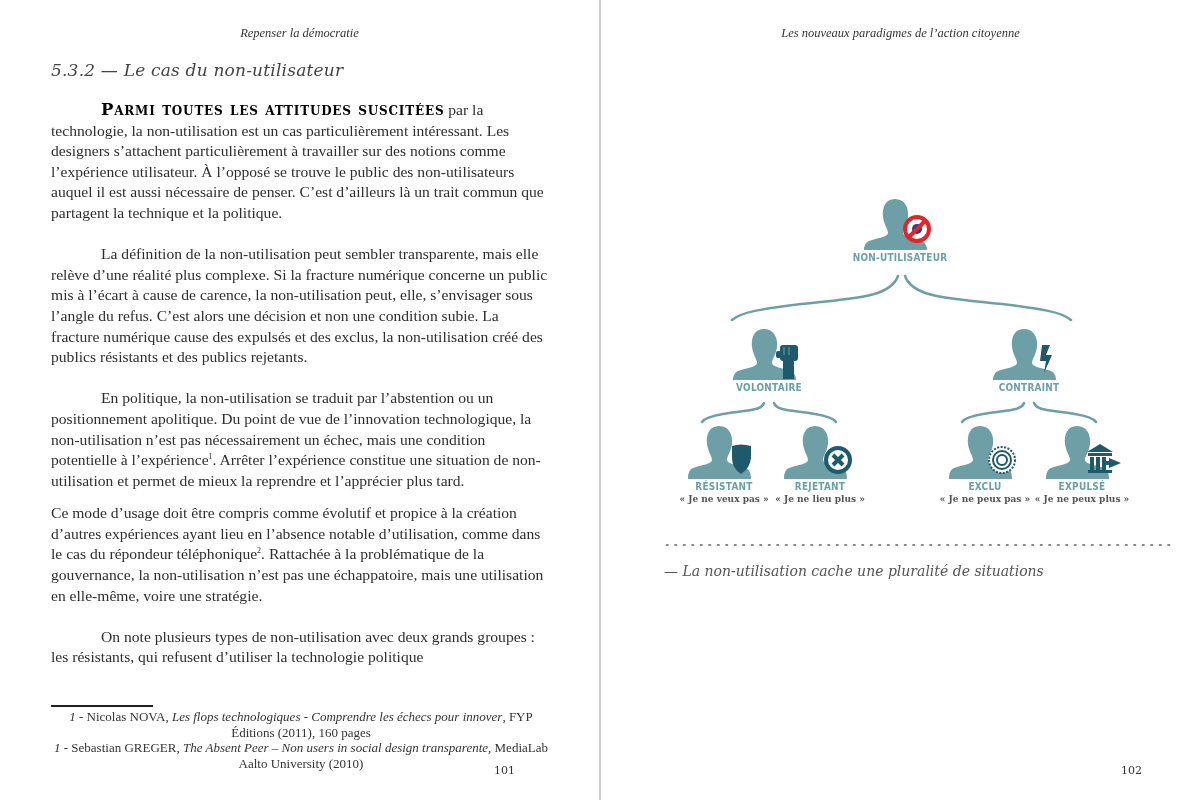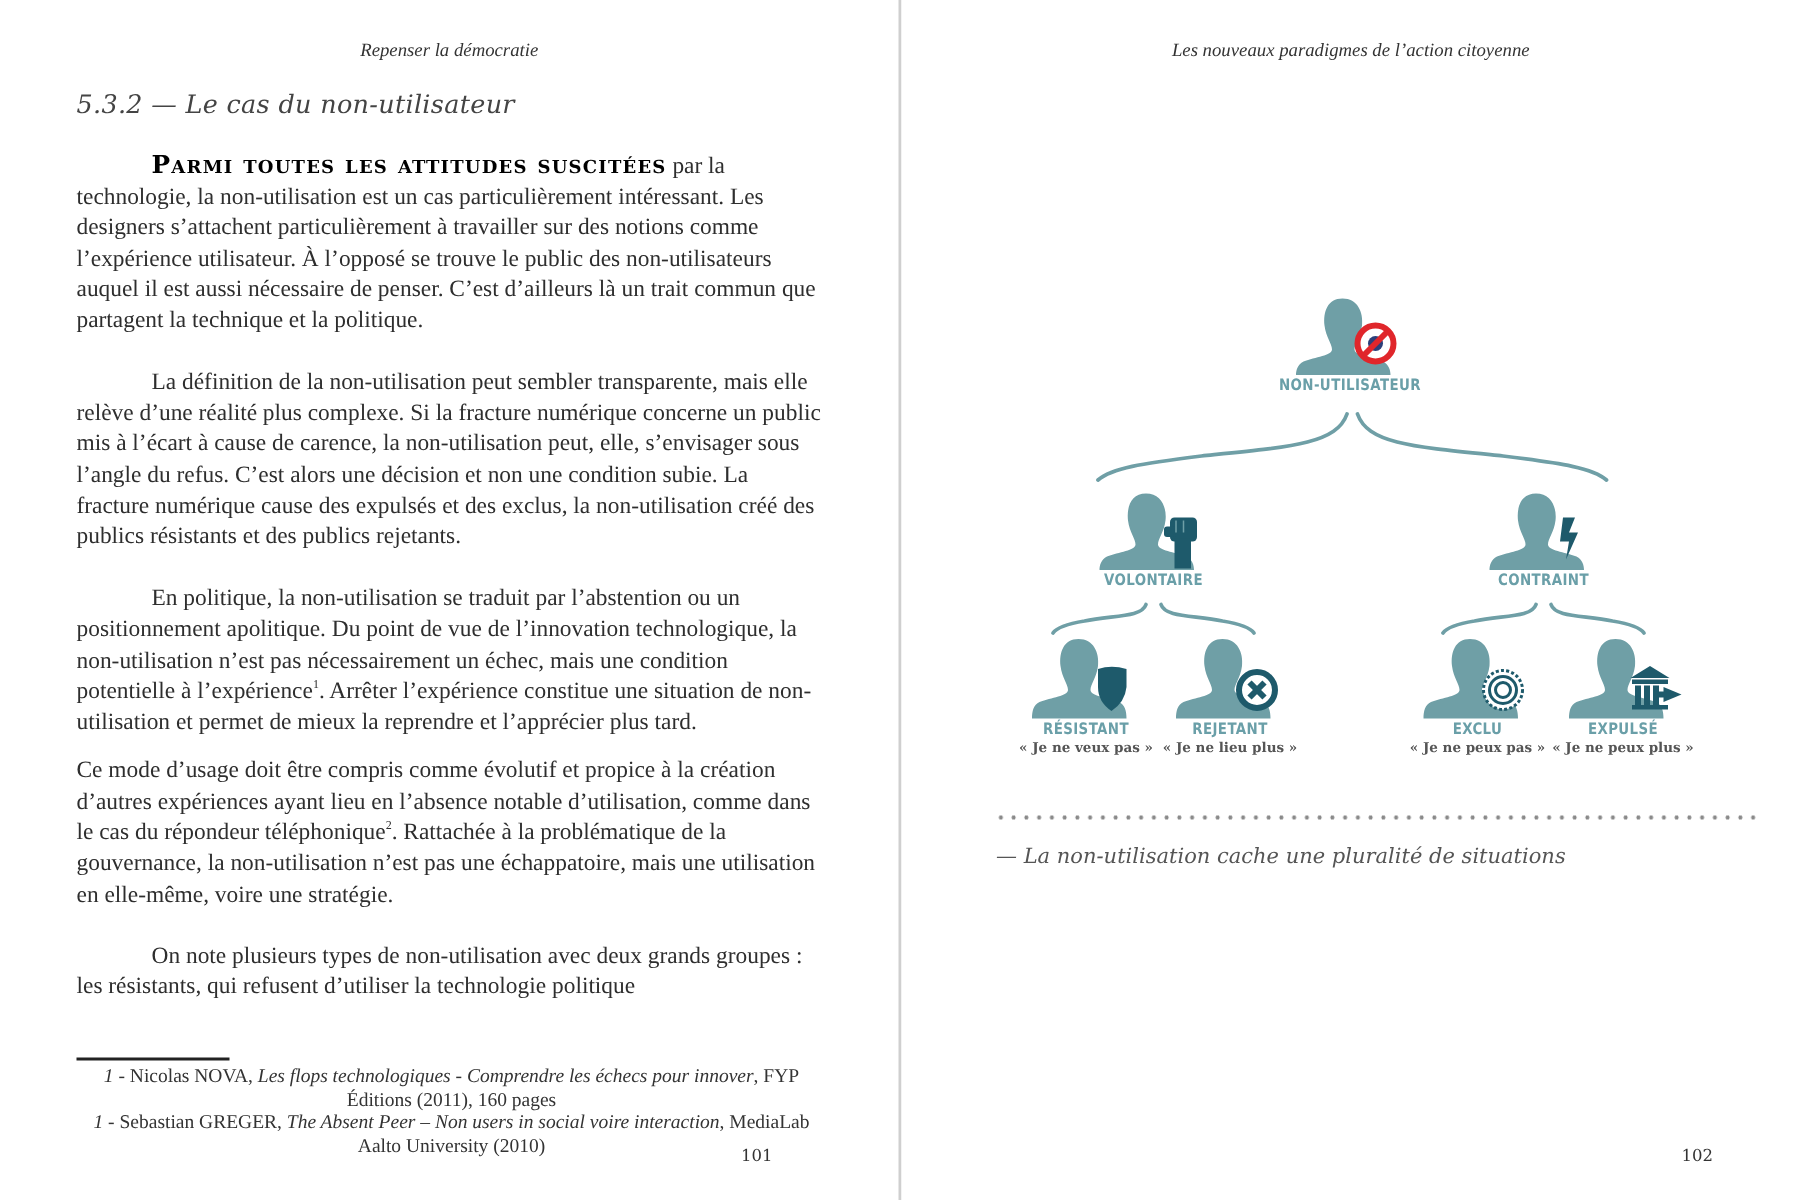--- a/index.html
+++ b/index.html
@@ -53,21 +53,21 @@
     <p class="indent"><span class="lead">Parmi toutes les attitudes suscitées</span><span> par la technologie, la non-utilisation est un cas particulièrement intéressant. Les designers s’attachent particulièrement à travailler sur des notions comme l’expérience utilisateur. À l’opposé se trouve le public des non-utilisateurs auquel il est aussi nécessaire de penser. C’est d’ailleurs là un trait commun que partagent la technique et la politique.</span></p>
     <p class="indent">La définition de la non-utilisation peut sembler transparente, mais elle relève d’une réalité plus complexe. Si la fracture numérique concerne un public mis à l’écart à cause de carence, la non-utilisation peut, elle, s’envisager sous l’angle du refus. C’est alors une décision et non une condition subie. La fracture numérique cause des expulsés et des exclus, la non-utilisation créé des publics résistants et des publics rejetants.</p>
     <p class="indent nomargin"><span>En politique, la non-utilisation se traduit par l’abstention ou un positionnement apolitique. Du point de vue de l’innovation technologique, la non-utilisation n’est pas nécessairement un échec, mais une condition potentielle à l’expérience</span><sup>1</sup><span>. Arrêter l’expérience constitue une situation de non-utilisation et permet de mieux la reprendre et l’apprécier plus tard.</span></p>
     <p class="cont"><span>Ce mode d’usage doit être compris comme évolutif et propice à la création d’autres expériences ayant lieu en l’absence notable d’utilisation, comme dans le cas du répondeur téléphonique</span><sup>2</sup><span>. Rattachée à la problématique de la gouvernance, la non-utilisation n’est pas une échappatoire, mais une utilisation en elle-même, voire une stratégie.</span></p>
     <p class="indent">On note plusieurs types de non-utilisation avec deux grands groupes : les résistants, qui refusent d’utiliser la technologie politique</p>
   </div>
 
   <div class="fn-rule"></div>
   <div class="footnotes">
     <div><span class="fn-num">1</span><span> - Nicolas NOVA, </span><span class="fn-title">Les flops technologiques - Comprendre les échecs pour innover</span><span>, FYP Éditions (2011), 160 pages</span></div>
-    <div><span class="fn-num">1</span><span> - Sebastian GREGER, </span><span class="fn-title">The Absent Peer – Non users in social voire interaction</span><span>, MediaLab Aalto University (2010)</span></div>
+    <div><span class="fn-num">1</span><span> - Sebastian GREGER, </span><span class="fn-title">The Absent Peer – Non users in social design transparente</span><span>, MediaLab Aalto University (2010)</span></div>
   </div>
   <div class="folio" id="folio-left">101</div>
 </div>
 
 <div class="spine"></div>
 
 <div class="page" id="page-right">
   <div class="running-head">Les nouveaux paradigmes de l’action citoyenne</div>
 
   <div class="diagram">

